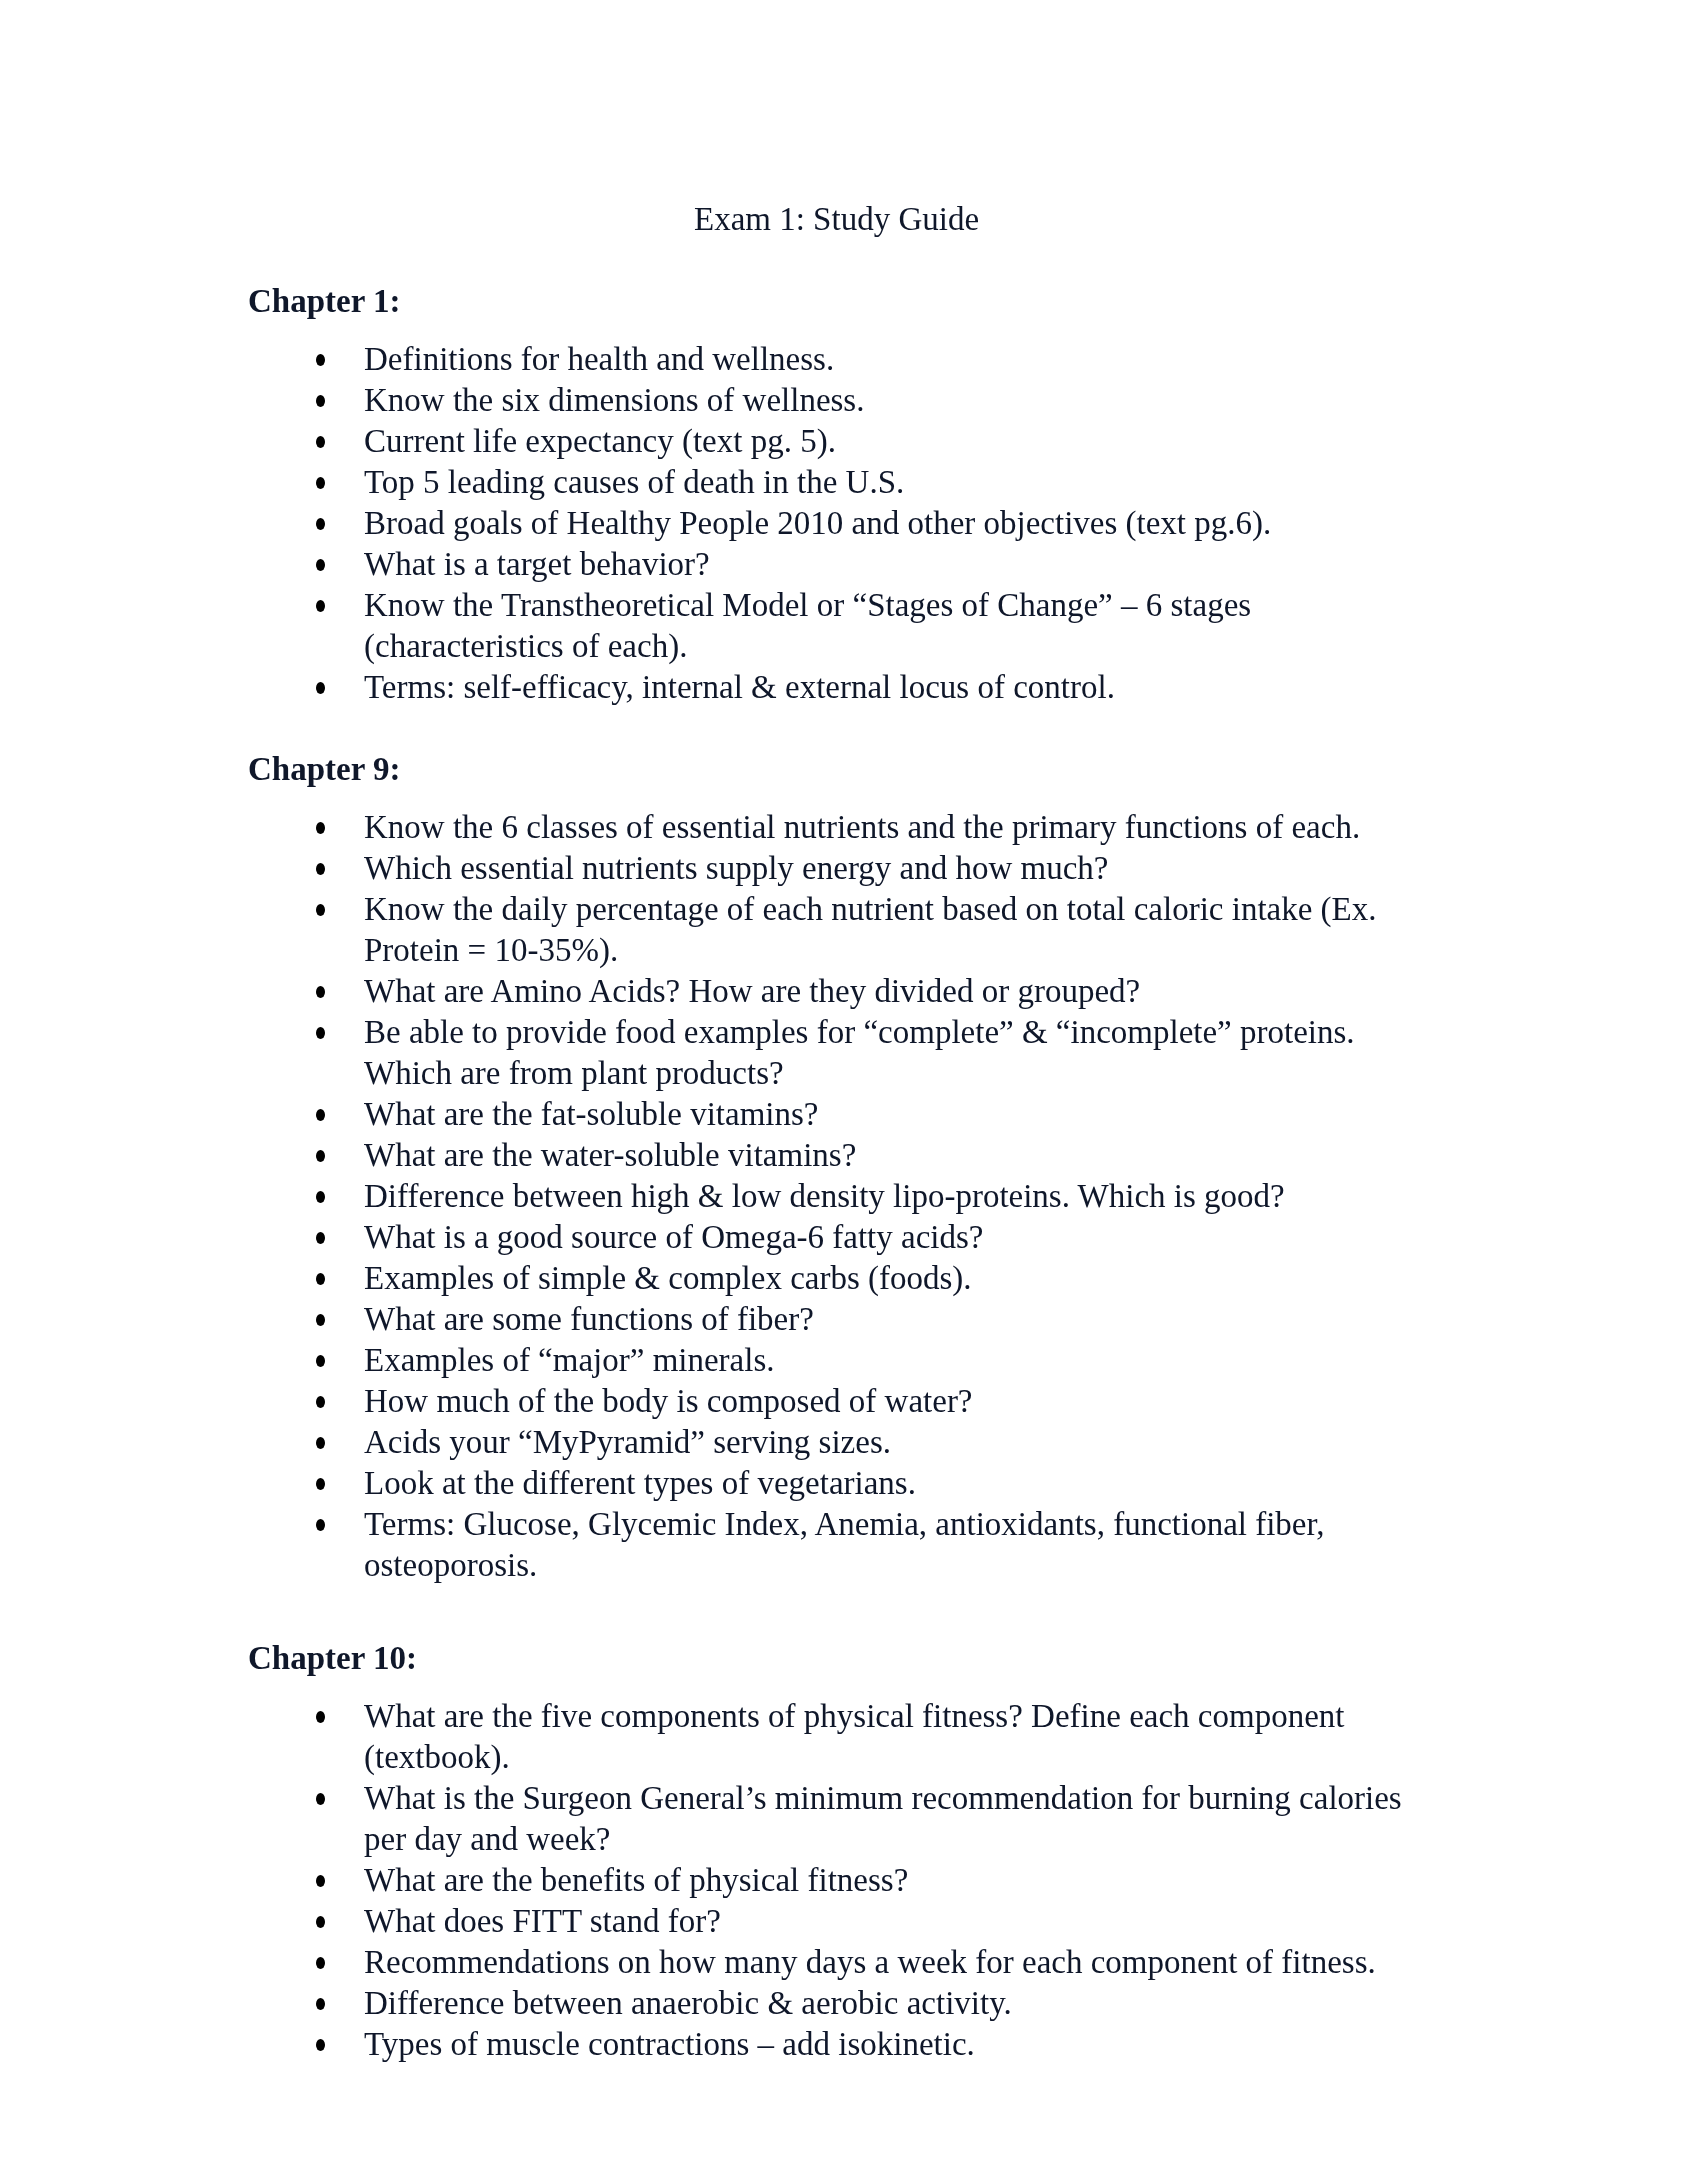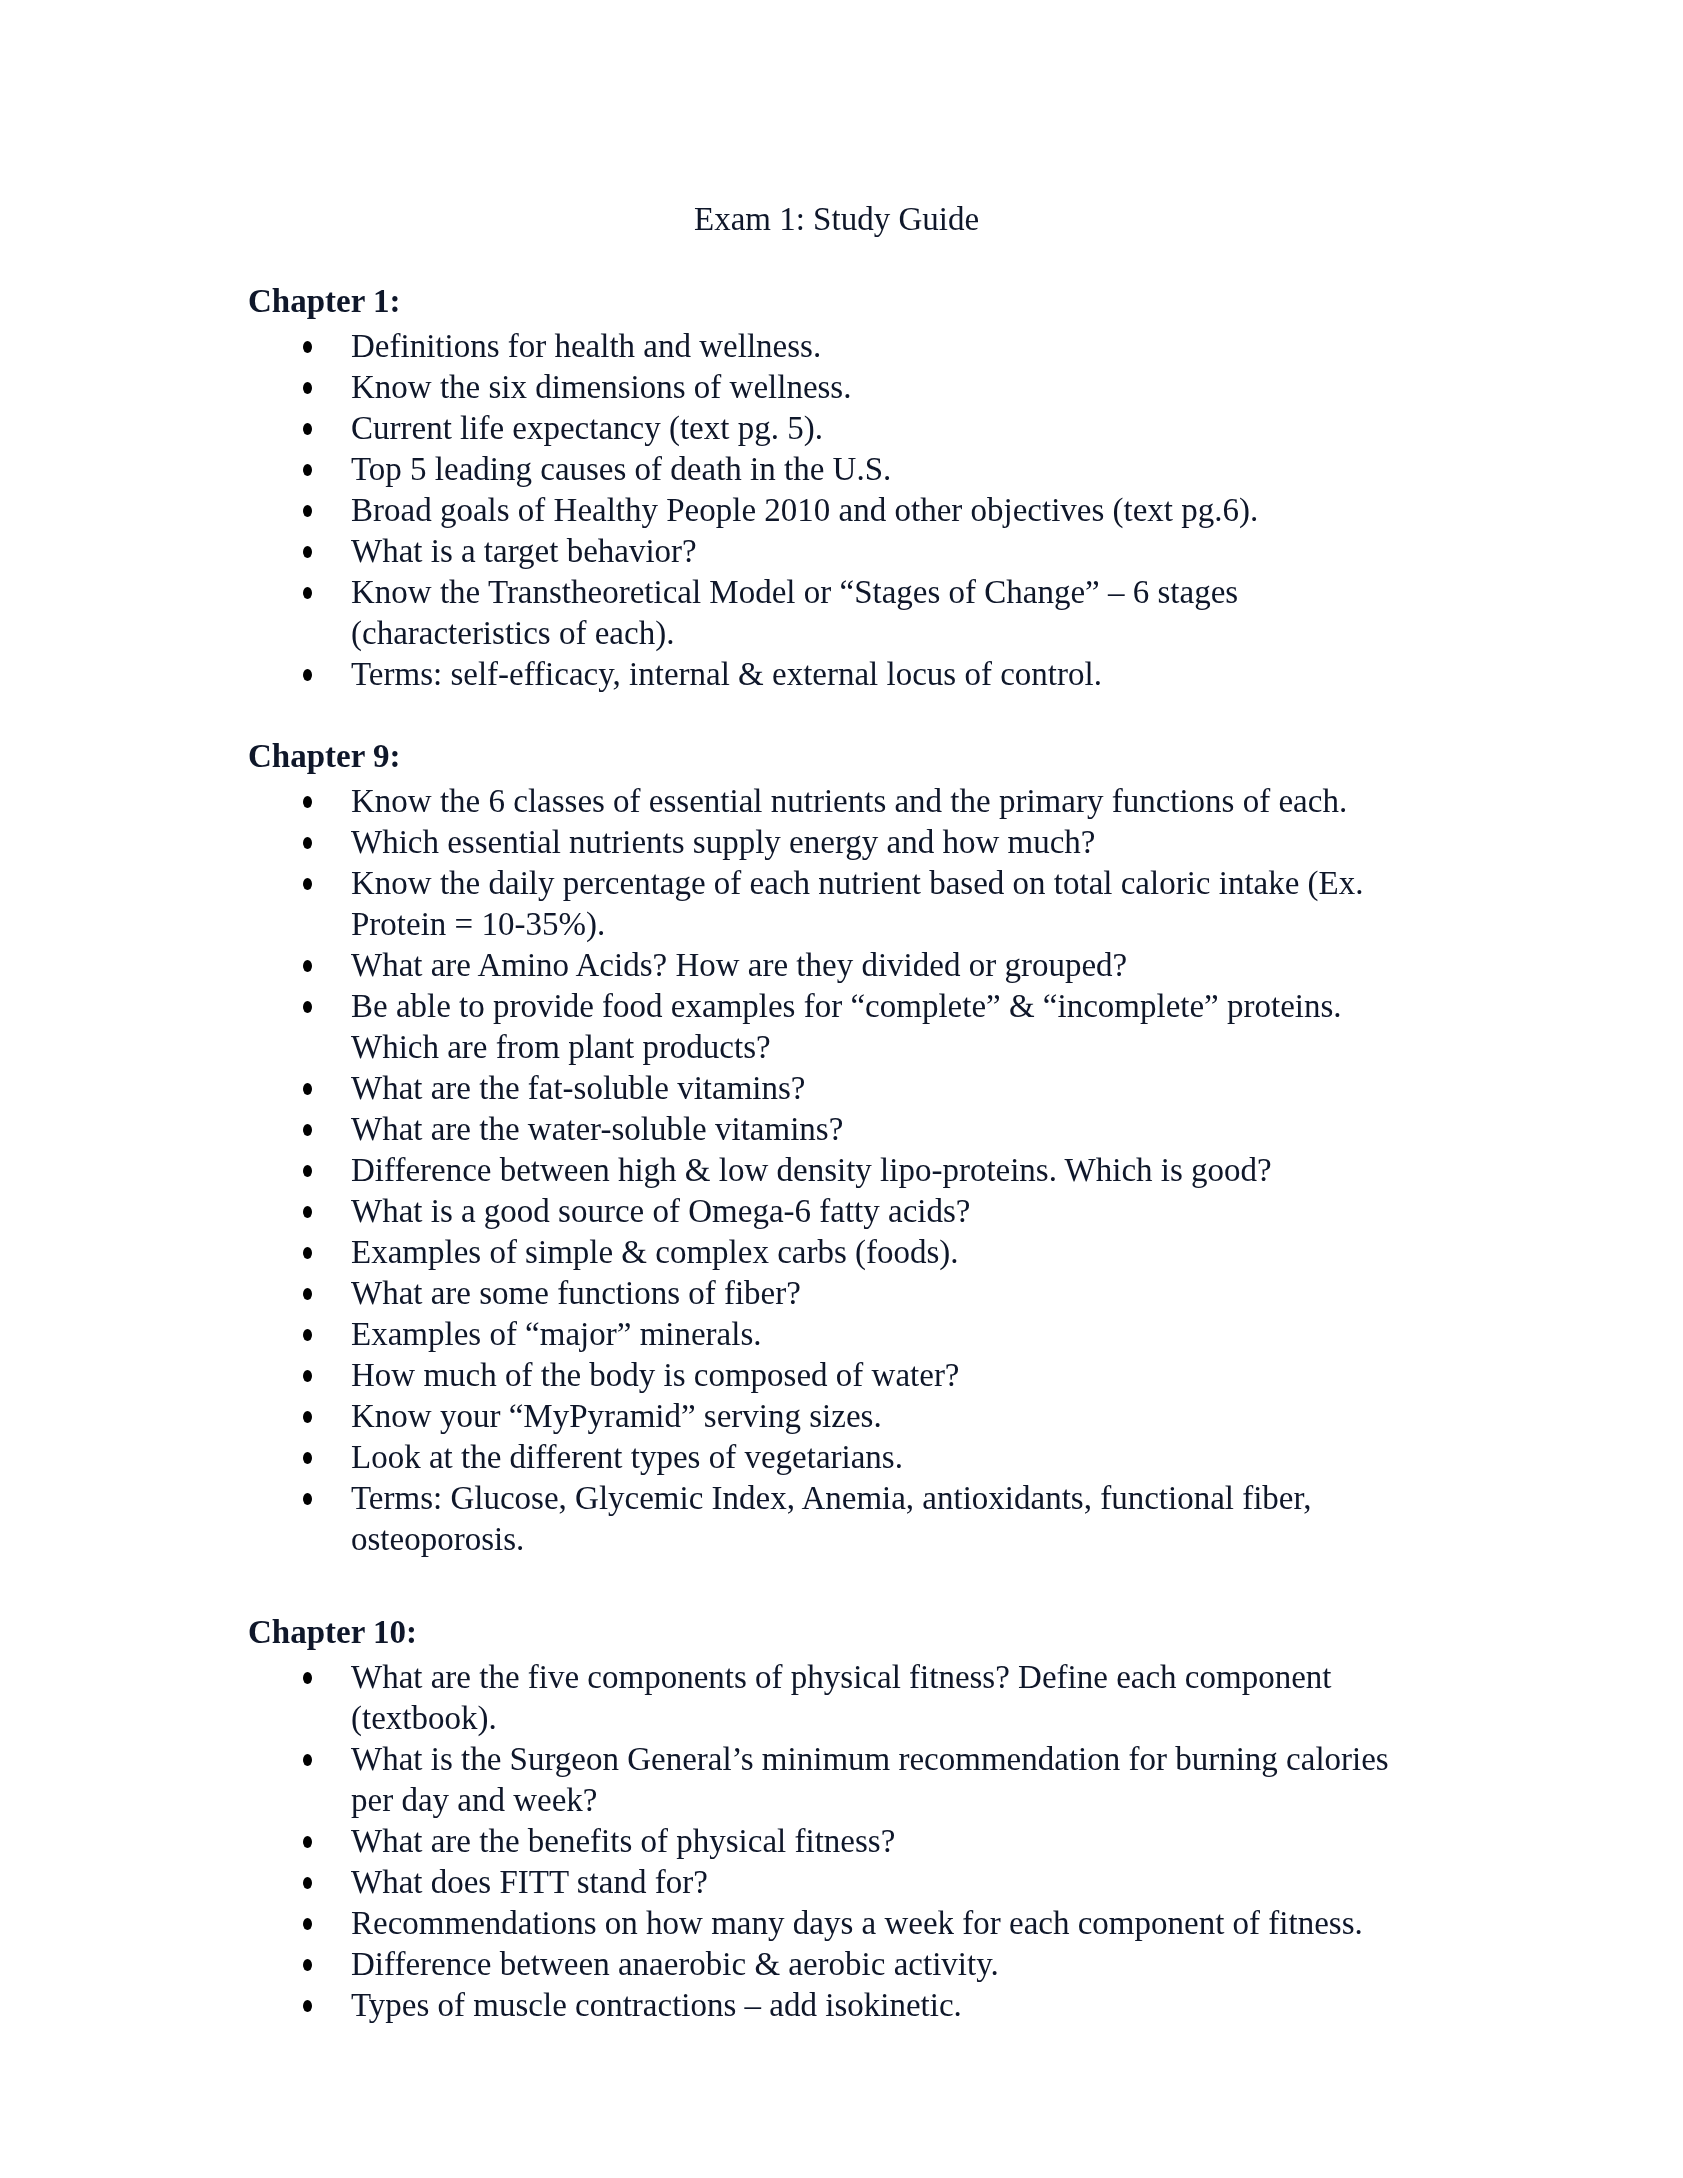--- a/index.html
+++ b/index.html
@@ -34,21 +34,21 @@
   .section-ch9  { margin-top: 41px; }
   .section-ch10 { margin-top: 52px; }
   .section-heading {
     font-size: 33px;
     line-height: 41px;
     font-weight: bold;
     margin: 0;
   }
   ul.bullet-list {
     list-style: none;
-    margin: 4px;
+    margin: 17px;
     padding: 0;
   }
   ul.bullet-list li {
     position: relative;
     padding-left: 99px;
     font-size: 33px;
     line-height: 41px;
   }
   .dot {
     position: absolute;
@@ -91,21 +91,21 @@
         <li><span class="dot"></span><span>What are Amino Acids? How are they divided or grouped?</span></li>
         <li><span class="dot"></span><span>Be able to provide food examples for “complete” &amp; “incomplete” proteins. Which are from plant products?</span></li>
         <li><span class="dot"></span><span>What are the fat-soluble vitamins?</span></li>
         <li><span class="dot"></span><span>What are the water-soluble vitamins?</span></li>
         <li><span class="dot"></span><span>Difference between high &amp; low density lipo-proteins. Which is good?</span></li>
         <li><span class="dot"></span><span>What is a good source of Omega-6 fatty acids?</span></li>
         <li><span class="dot"></span><span>Examples of simple &amp; complex carbs (foods).</span></li>
         <li><span class="dot"></span><span>What are some functions of fiber?</span></li>
         <li><span class="dot"></span><span>Examples of “major” minerals.</span></li>
         <li><span class="dot"></span><span>How much of the body is composed of water?</span></li>
-        <li><span class="dot"></span><span>Know your “MyPyramid” serving sizes.</span></li>
+        <li><span class="dot"></span><span>Acids your “MyPyramid” serving sizes.</span></li>
         <li><span class="dot"></span><span>Look at the different types of vegetarians.</span></li>
         <li><span class="dot"></span><span>Terms: Glucose, Glycemic Index, Anemia, antioxidants, functional fiber, osteoporosis.</span></li>
       </ul>
     </div>
 
     <div class="section section-ch10">
       <h2 class="section-heading">Chapter 10:</h2>
       <ul class="bullet-list">
         <li><span class="dot"></span><span>What are the five components of physical fitness? Define each component (textbook).</span></li>
         <li><span class="dot"></span><span>What is the Surgeon General’s minimum recommendation for burning calories per day and week?</span></li>

